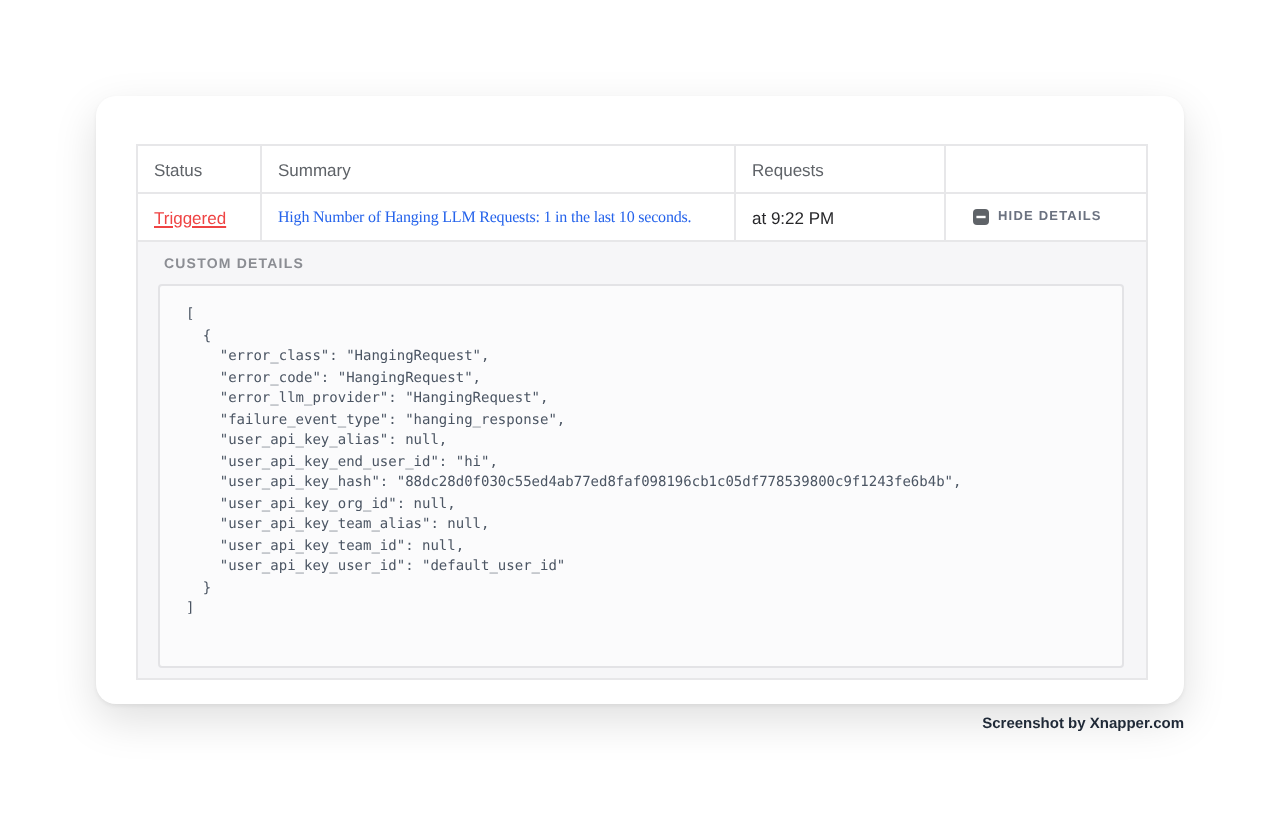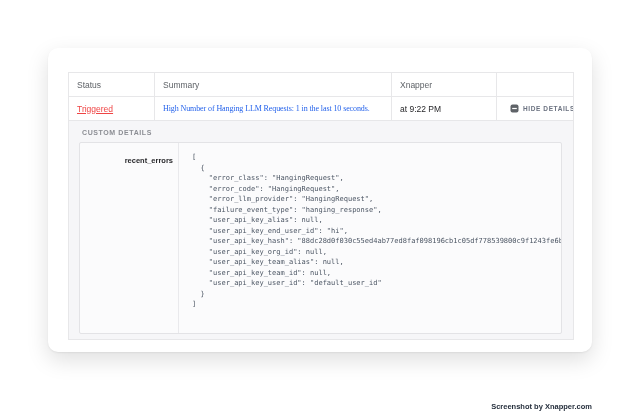--- a/index.html
+++ b/index.html
@@ -34,21 +34,21 @@
   .trow  { border-bottom: 1px solid #e7e7e9; }
 
   .cell {
     display: flex; align-items: center;
     padding-left: 8px;
     font-size: 8.5px;
     color: #3c4043;
     overflow: hidden; white-space: nowrap;
   }
   .c1 { width: 61px;  flex: 0 0 auto; }
-  .c2 { width: 237px; flex: 0 0 auto; border-left: 1px solid #e7e7e9; margin-left: 24px; }
+  .c2 { width: 237px; flex: 0 0 auto; border-left: 1px solid #e7e7e9; }
   .c3 { width: 105px; flex: 0 0 auto; border-left: 1px solid #e7e7e9; }
   .c4 { flex: 1 1 auto; border-left: 1px solid #e7e7e9; }
 
   .th { color: #5f6368; font-size: 8.5px; }
 
   .status-triggered { color: #ef4444; text-decoration: underline; }
 
   .summary-link {
     color: #2563eb;
     font-size: 8px;
@@ -126,33 +126,32 @@
     white-space: pre;
     overflow: hidden;
   }
 
   .watermark {
     position: absolute;
     top: 357px; right: 48px;
     font-size: 7.5px;
     font-weight: bold;
     color: #1f2937;
-    margin-top: 45px;
   }
 </style>
 </head>
 <body>
 
 <div class="card">
   <div class="tbl">
 
     <div class="tr thead">
       <div class="cell th c1">Status</div>
       <div class="cell th c2">Summary</div>
-      <div class="cell th c3">Xnapper</div>
+      <div class="cell th c3">Requests</div>
       <div class="cell th c4"></div>
     </div>
 
     <div class="tr trow">
       <div class="cell c1">
         <span class="status-triggered">Triggered</span>
       </div>
       <div class="cell c2">
         <a class="summary-link">High Number of Hanging LLM Requests: 1 in the last 10 seconds.</a>
       </div>
@@ -168,23 +167,20 @@
             </svg>
           </span>
           <span>HIDE DETAILS</span>
         </button>
       </div>
     </div>
 
     <div class="details-section">
       <div class="details-label">CUSTOM DETAILS</div>
       <div class="details-panel">
-        <div class="key-col">
-          <span>recent_errors</span>
-        </div>
         <pre class="json-pre">[
   {
     "error_class": "HangingRequest",
     "error_code": "HangingRequest",
     "error_llm_provider": "HangingRequest",
     "failure_event_type": "hanging_response",
     "user_api_key_alias": null,
     "user_api_key_end_user_id": "hi",
     "user_api_key_hash": "88dc28d0f030c55ed4ab77ed8faf098196cb1c05df778539800c9f1243fe6b4b",
     "user_api_key_org_id": null,

